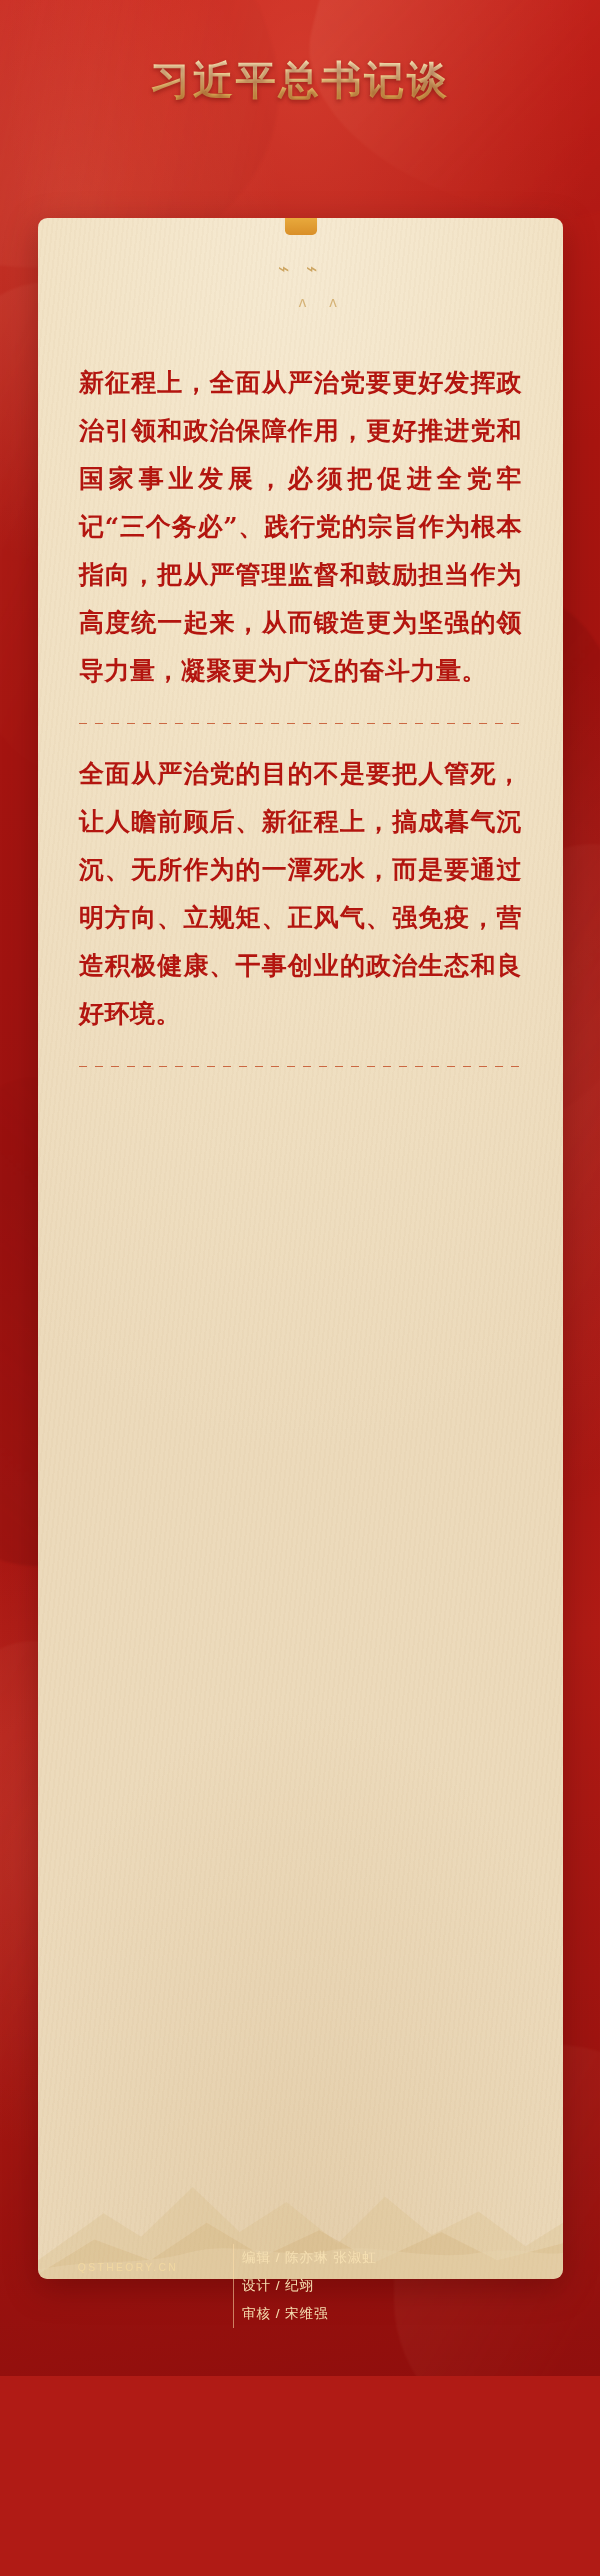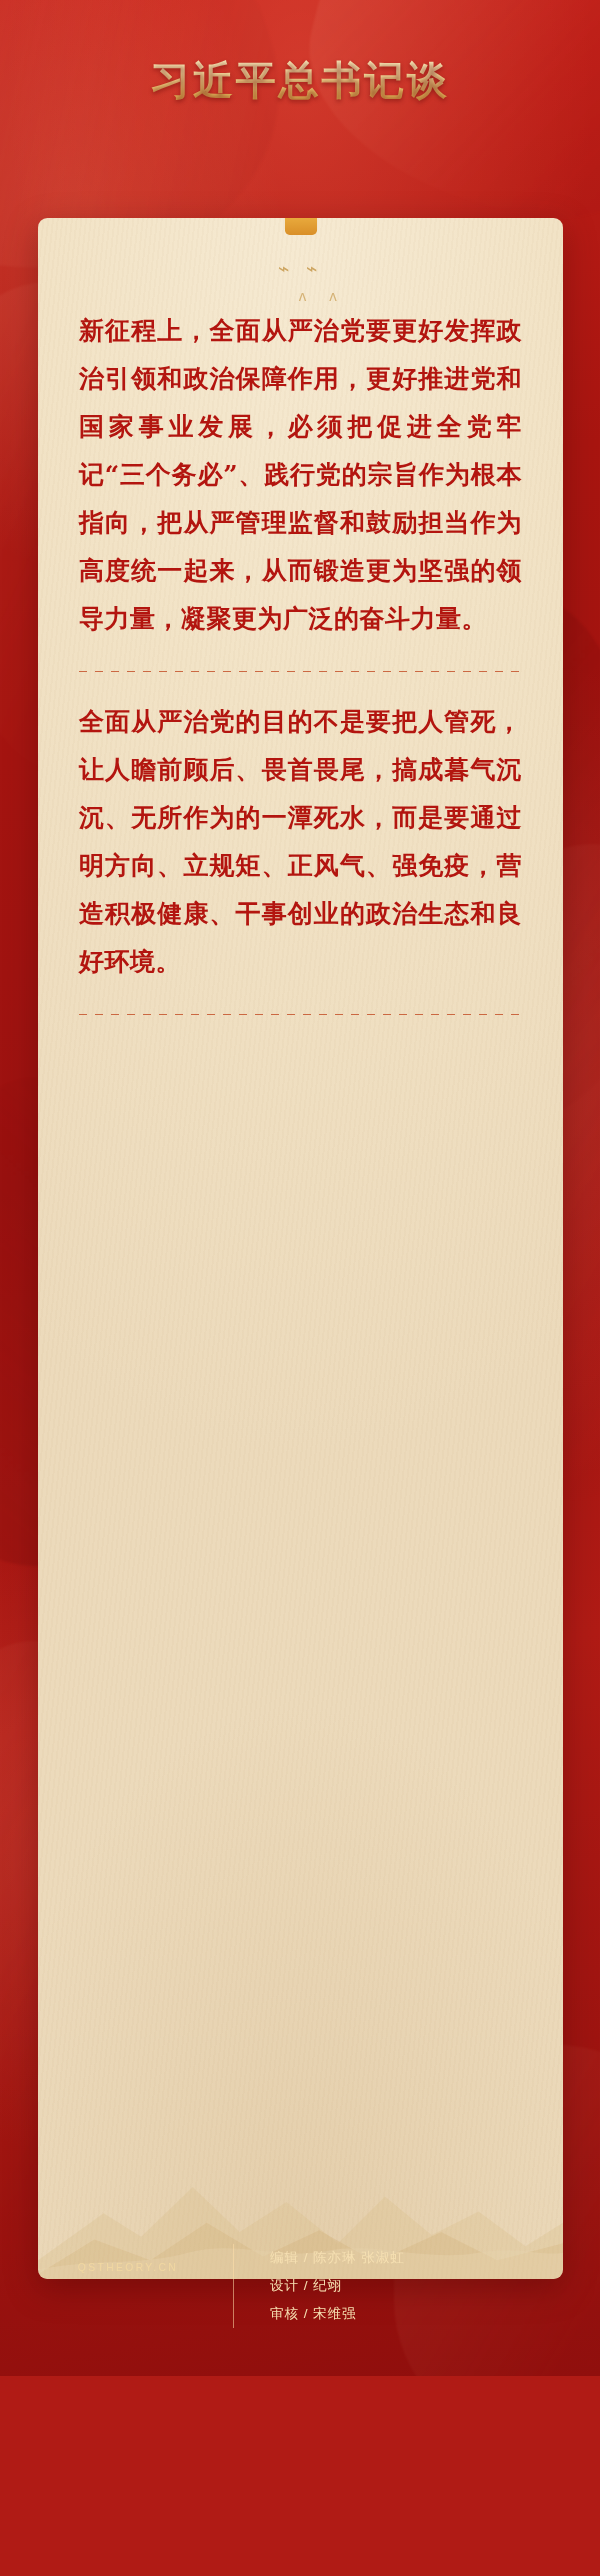--- a/index.html
+++ b/index.html
@@ -147,31 +147,31 @@
     opacity: .85;
     z-index: 7;
   }
   .ornament .birds {
     display: inline-block;
     transform: translateY(-3.8px);
     font-size: 19px;
   }
   .ornament .grass {
     display: block;
-    margin-top: 2px;
+    margin-top: 8px;
     font-size: 15px;
     letter-spacing: 9.4px;
     opacity: .8;
     padding-left: 44px;
   }
 
   .content {
     position: relative;
     z-index: 7;
-    padding: 64px 41px 0 41px;
+    padding: 116px 41px 0 41px;
   }
   .para {
     font-family: "DejaVu Serif", "Liberation Serif", serif;
     font-weight: bold;
     font-size: 25px;
     line-height: 1.92;
     letter-spacing: 0.5px;
     color: #b3150f;
     text-align: justify;
     text-justify: inter-ideograph;
@@ -224,21 +224,21 @@
     margin-top: 14px;
     font-size: 10.3px;
     letter-spacing: 2.4px;
     color: #f3d9a2;
     opacity: .9;
   }
   .credits {
     position: absolute;
     left: 233px;
     top: 165px;
-    padding-left: 36px;
+    padding-left: 8px;
     border-left: 0.9px solid rgba(255, 222, 170, 0.55);
   }
   .credit-line {
     font-size: 13.6px;
     line-height: 2.05;
     color: #f6e0b2;
     letter-spacing: 0.9px;
     white-space: nowrap;
   }
 </style>
@@ -264,21 +264,21 @@
     <div class="card-tab"></div>
 
     <div class="ornament">
       <span class="birds">⌁ ⌁</span>
       <span class="grass">ʌ ʌ</span>
     </div>
 
     <div class="content">
       <p class="para">新征程上，全面从严治党要更好发挥政治引领和政治保障作用，更好推进党和国家事业发展，必须把促进全党牢记“三个务必”、践行党的宗旨作为根本指向，把从严管理监督和鼓励担当作为高度统一起来，从而锻造更为坚强的领导力量，凝聚更为广泛的奋斗力量。</p>
       <div class="divider"></div>
-      <p class="para">全面从严治党的目的不是要把人管死，让人瞻前顾后、畏首畏尾，搞成暮气沉沉、无所作为的一潭死水，而是要通过明方向、立规矩、正风气、强免疫，营造积极健康、干事创业的政治生态和良好环境。</p>
+      <p class="para">全面从严治党的目的不是要把人管死，让人瞻前顾后、新征程上，搞成暮气沉沉、无所作为的一潭死水，而是要通过明方向、立规矩、正风气、强免疫，营造积极健康、干事创业的政治生态和良好环境。</p>
       <div class="divider"></div>
     </div>
 
     <svg class="mountains" viewBox="0 0 560 210" preserveAspectRatio="none">
       <path d="M0,190 L70,140 L110,165 L165,112 L215,160 L265,128 L320,172 L370,122 L420,163 L470,138 L520,175 L560,150 L560,210 L0,210 Z" fill="#d9bd88" opacity="0.55"></path>
       <path d="M0,205 L60,168 L120,190 L180,150 L240,186 L300,158 L360,192 L430,160 L490,190 L560,172 L560,210 L0,210 Z" fill="#c9a564" opacity="0.45"></path>
       <path d="M0,200 C60,188 110,196 160,182 C210,168 260,190 310,180 C360,170 410,192 470,182 C510,175 540,186 560,182 L560,210 L0,210 Z" fill="#e6d2a6" opacity="0.5"></path>
     </svg>
   </div>
 

